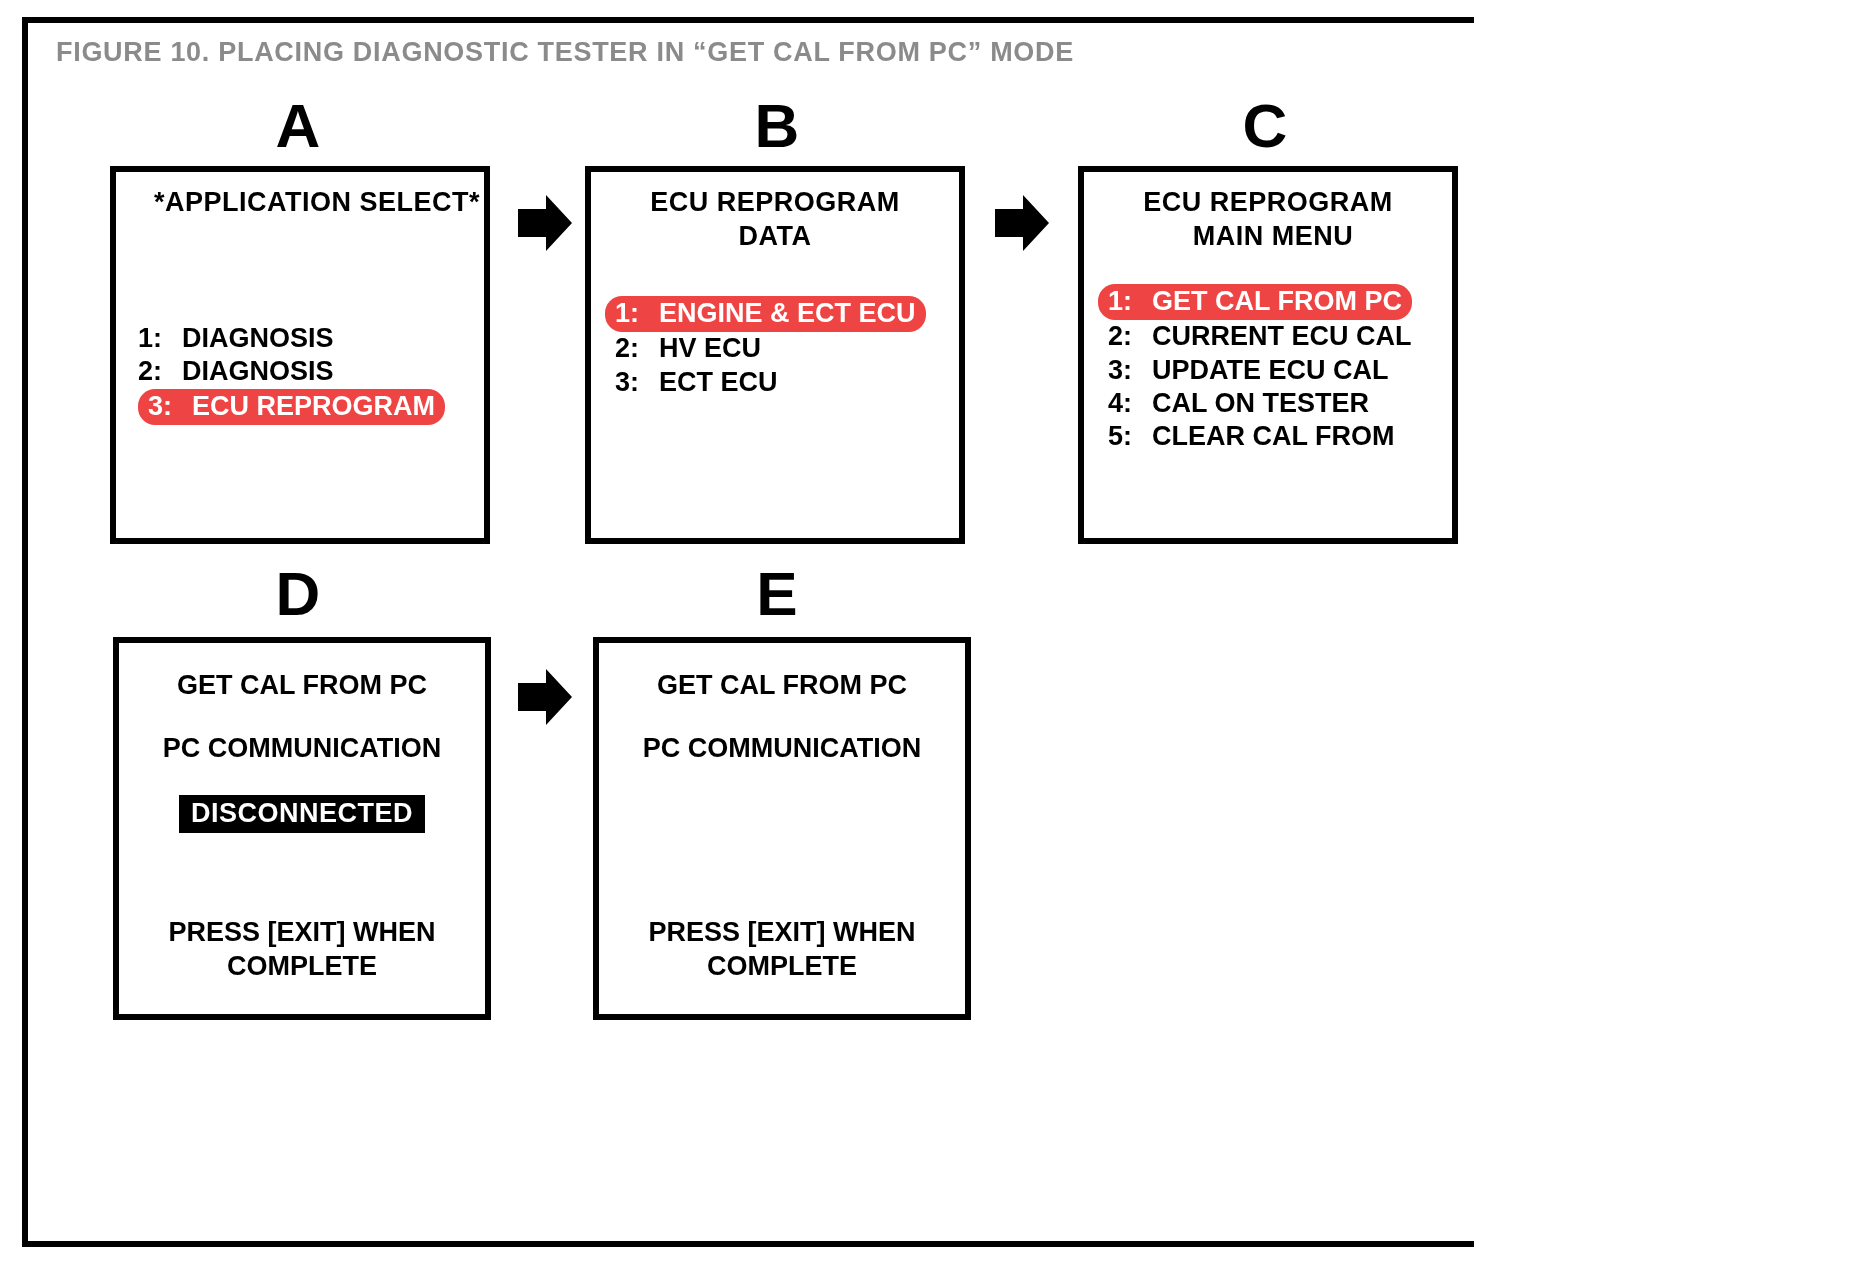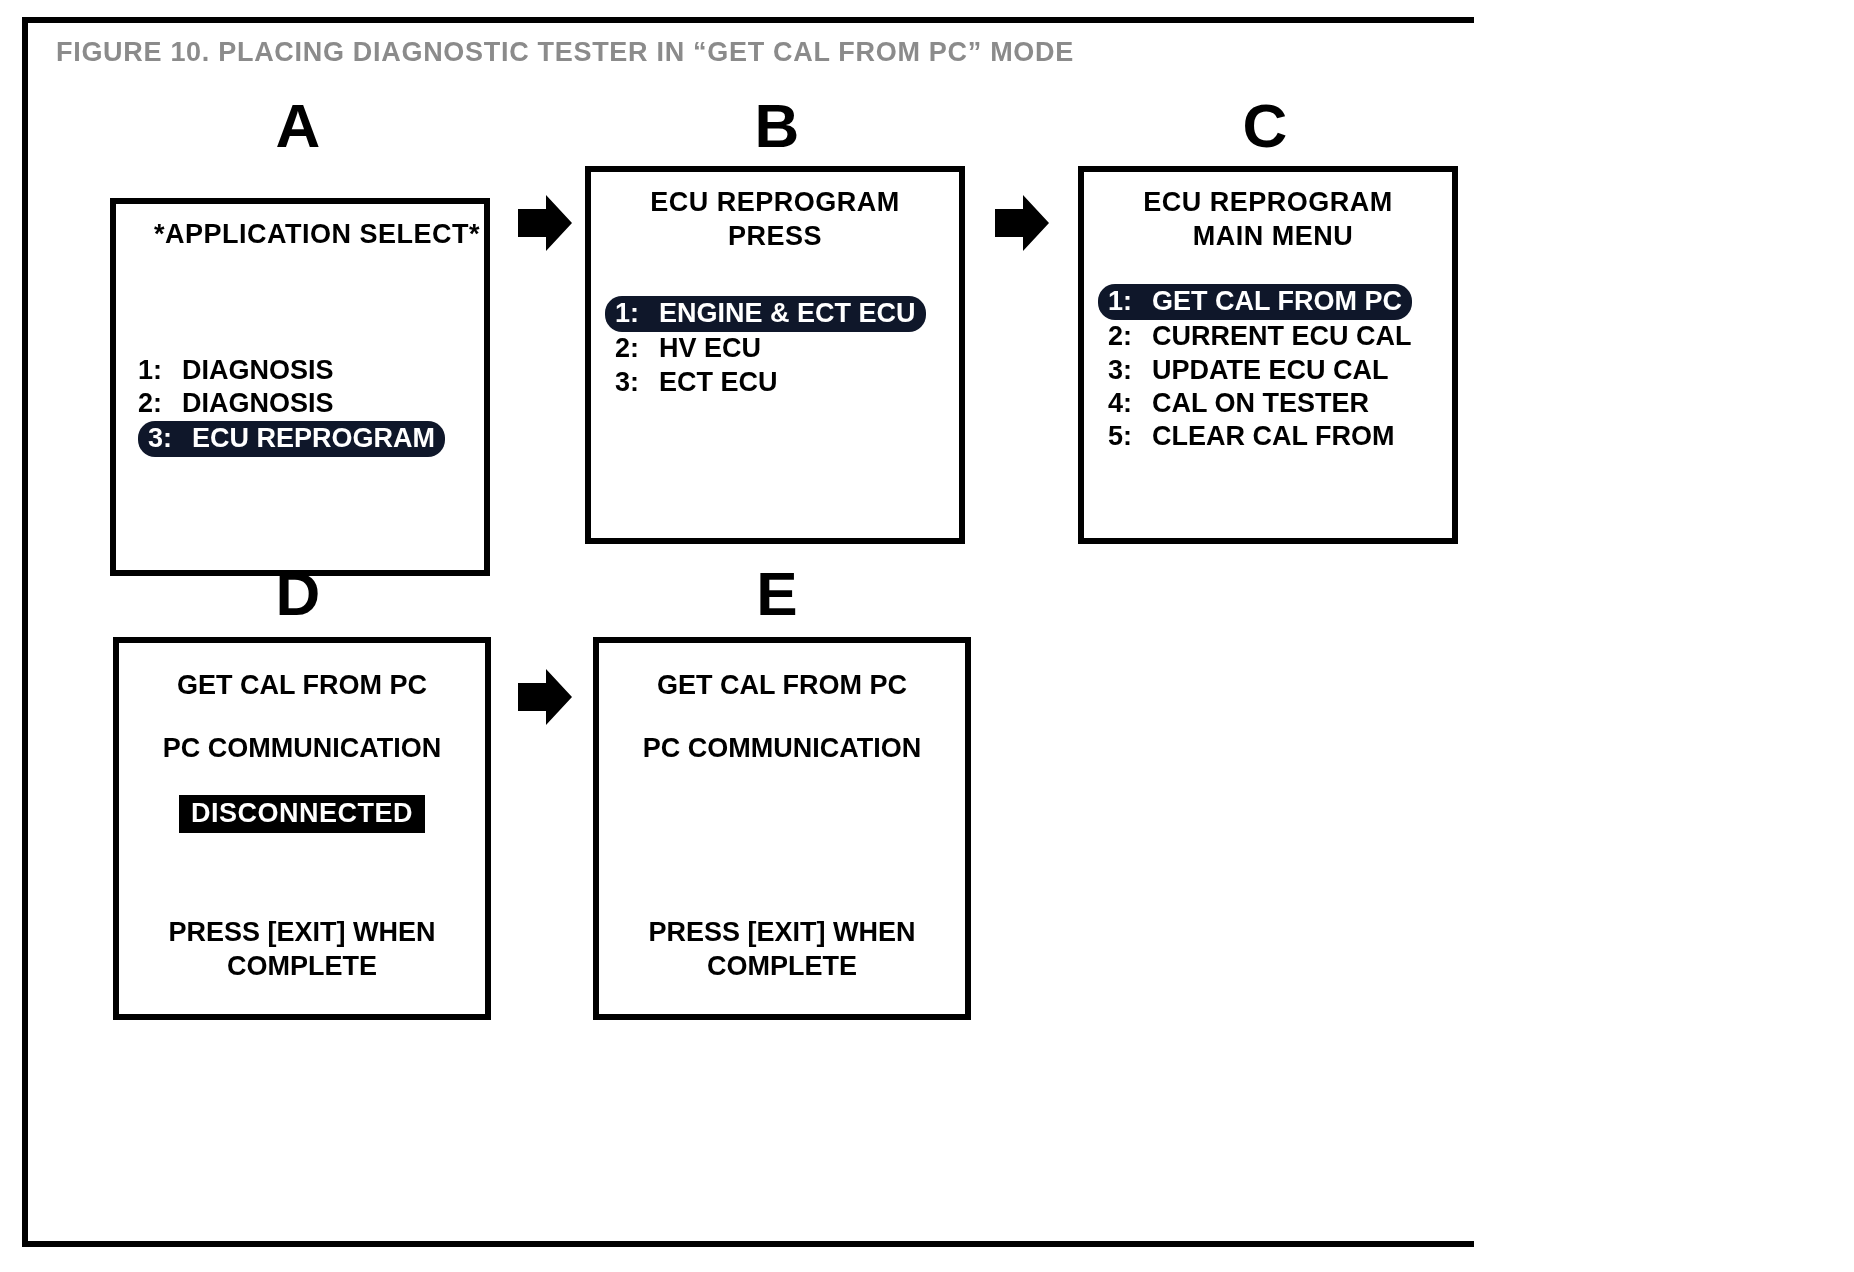--- a/index.html
+++ b/index.html
@@ -87,21 +87,21 @@
     color: #000000;
     line-height: 1.16;
     white-space: nowrap;
     padding: 1px 0 1px 0;
   }
   .menu-item .num {
     display: inline-block;
     min-width: 44px;
   }
   .menu-item.selected {
-    background: #0f172a;
+    background: #ef4444;
     color: #ffffff;
     display: inline-block;
     padding: 2px 10px 3px 10px;
     border-radius: 17px;
   }
   .status-line {
     text-align: center;
     font-size: 27px;
     font-weight: bold;
     color: #000000;
@@ -129,21 +129,21 @@
 </style>
 </head>
 <body>
 
 <div id="figure-root">
   <div class="outer-frame"></div>
 
   <div class="fig-caption">FIGURE 10.  PLACING DIAGNOSTIC TESTER IN “GET CAL FROM PC” MODE</div>
 
   <div class="panel-letter" style="left:298px; top:95px;">A</div>
-  <div class="screen" style="left:110px; top:166px; width:380px; height:378px;margin-top:32px;">
+  <div class="screen" style="left:110px; top:166px; width:380px; height:378px;">
     <div class="screen-inner">
       <div class="scr-title left-al" style="position:absolute; left:16px; top:14px;">*APPLICATION SELECT*</div>
       <div class="menu-list" style="position:absolute; left:22px; top:150px;">
         <div class="menu-item">
           <span class="num">1:</span><span>DIAGNOSIS</span>
         </div>
         <div class="menu-item">
           <span class="num">2:</span><span>DIAGNOSIS</span>
         </div>
         <div class="menu-item selected">
@@ -156,21 +156,21 @@
   <div class="arrow" style="left:518px; top:193px;">
     <svg viewBox="0 0 54 60" preserveAspectRatio="none">
       <polygon points="0,16 28,16 28,2 54,30 28,58 28,44 0,44" fill="#000000"></polygon>
     </svg>
   </div>
 
   <div class="panel-letter" style="left:777px; top:95px;">B</div>
   <div class="screen" style="left:585px; top:166px; width:380px; height:378px;">
     <div class="screen-inner">
       <div class="scr-title" style="position:absolute; left:0; right:0; top:14px;">ECU REPROGRAM</div>
-      <div class="scr-title" style="position:absolute; left:0; right:0; top:48px;">PRESS</div>
+      <div class="scr-title" style="position:absolute; left:0; right:0; top:48px;">DATA</div>
       <div class="menu-list" style="position:absolute; left:14px; top:124px;">
         <div class="menu-item selected">
           <span class="num">1:</span><span>ENGINE &amp; ECT ECU</span>
         </div>
         <div class="menu-item" style="padding-left:10px;">
           <span class="num">2:</span><span>HV ECU</span>
         </div>
         <div class="menu-item" style="padding-left:10px;">
           <span class="num">3:</span><span>ECT ECU</span>
         </div>

